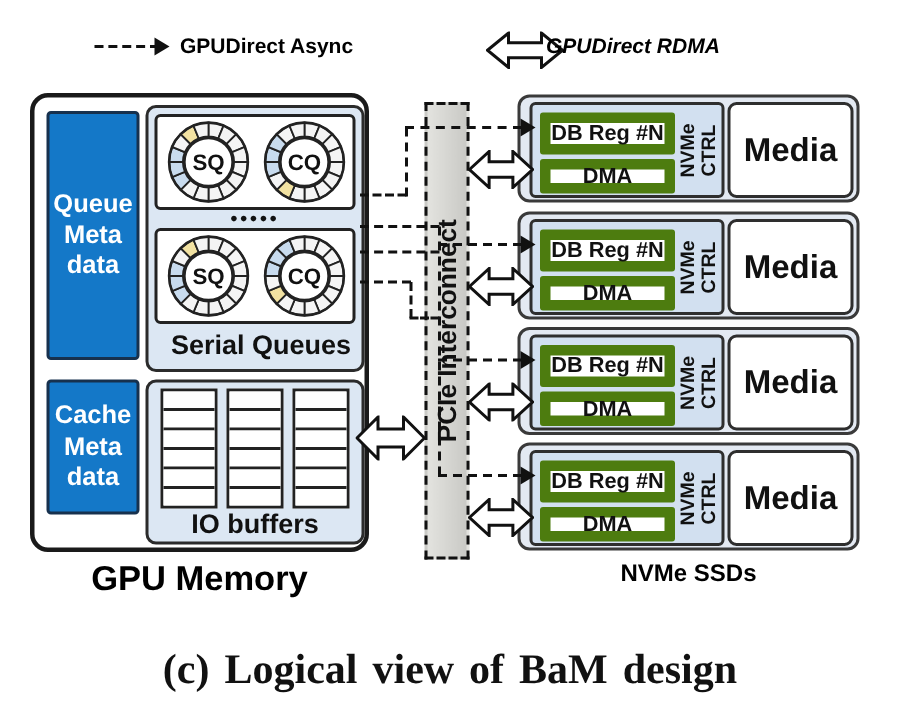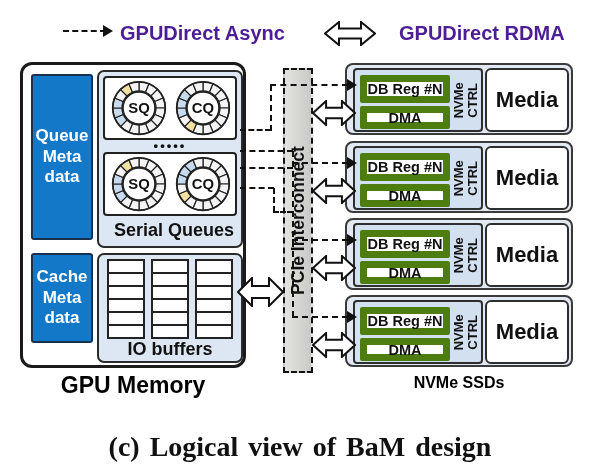--- a/index.html
+++ b/index.html
@@ -2,21 +2,21 @@
 <html><head>
 <meta charset="utf-8">
 <style>
   html,body{margin:0;padding:0;background:#fff;}
   *{box-sizing:border-box;}
   #stage{position:relative;width:600px;height:474px;background:#ffffff;
          font-family:"Liberation Sans",sans-serif;color:#111;overflow:hidden;}
   .abs{position:absolute;}
 
   
-  .legend-label{font-weight:bold;font-size:20px;color:#4c1d95;white-space:nowrap;}
+  .legend-label{font-weight:bold;font-size:14px;color:#000000;white-space:nowrap;}
   .dash-h{height:0;border-top:2px dashed #111;}
   .dash-v{width:0;border-left:2px dashed #111;}
   .ah-right{width:0;height:0;border-top:6px solid transparent;border-bottom:6px solid transparent;
             border-left:10px solid #111;}
 
   
   .gpu-panel{left:20px;top:62px;width:226px;height:306px;background:#fff;
              border:3px solid #1a1a1a;border-radius:12px;}
   .meta-box{background:#1478c8;border:2px solid #17314e;border-radius:3px;
             color:#fff;font-weight:bold;font-size:17px;line-height:1.22;
@@ -65,21 +65,21 @@
 
 <div id="stage">
 
   <div class="abs dash-h" style="left:63px;top:30px;width:43px;"></div>
   <div class="abs ah-right" style="left:103px;top:25px;"></div>
   <div class="abs legend-label" style="left:120px;top:22px;">GPUDirect Async</div>
 
   <div class="abs" style="left:324px;top:21px;width:52px;height:25px;"><svg width="52" height="25" viewBox="0 0 52 25">
     <polygon points="1,12.5 15,1 15,7.5 37,7.5 37,1 51,12.5 37,24 37,17.5 15,17.5 15,24" fill="#ffffff" stroke="#111" stroke-width="2" stroke-linejoin="miter"></polygon>
       </svg></div>
-  <div class="abs legend-label" style="left:399px;top:22px;">GPUDirect RDMA</div>
+  <div class="abs legend-label" style="left:364px;top:22px;font-style:italic;">GPUDirect RDMA</div>
 
   <div class="abs gpu-panel">
 
     <div class="abs meta-box" style="left:8px;top:9px;width:62px;height:166px;">
       <div><span>Queue</span><br>
            <span>Meta</span><br>
            <span>data</span></div>
     </div>
 
     <div class="abs sub-panel" style="left:74px;top:5px;width:146px;height:178px;">

